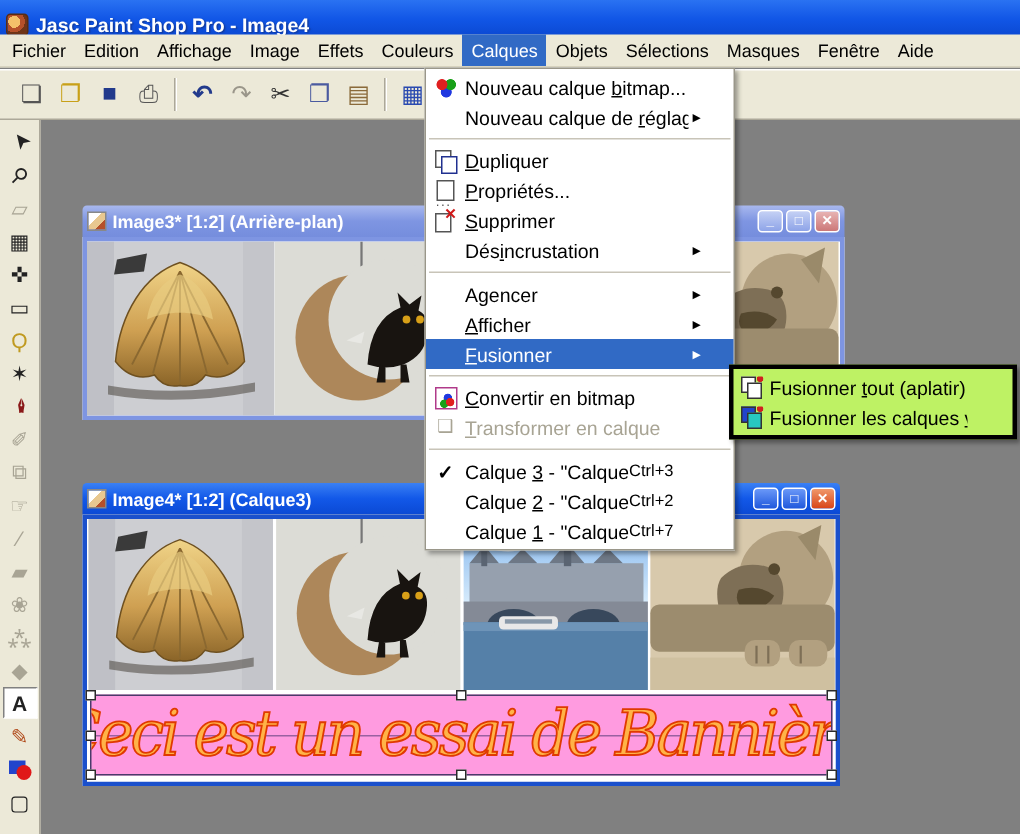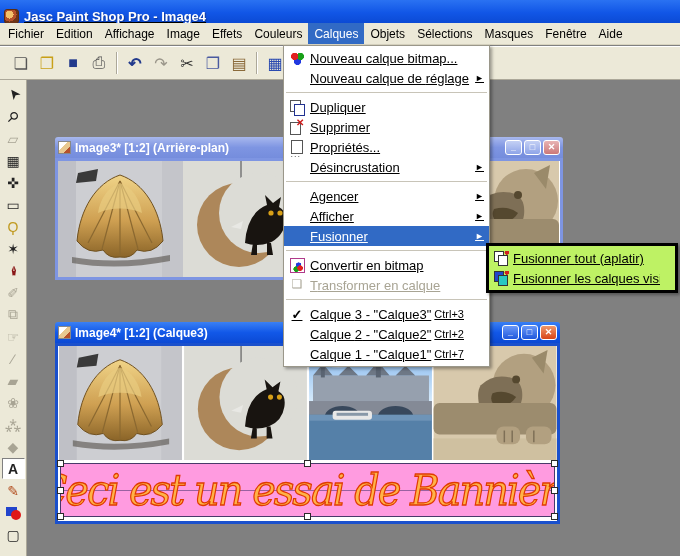--- a/index.html
+++ b/index.html
@@ -3,21 +3,21 @@
 <meta charset="utf-8">
 <style>
   * { margin:0; padding:0; box-sizing:border-box; }
   html,body { width:680px; height:556px; overflow:hidden; }
   body { font-family:"Liberation Sans", sans-serif; }
   .screen { position:relative; width:680px; height:556px; background:#808080; overflow:hidden; }
 
   
   .titlebar { position:absolute; left:0; top:0; width:680px; height:23px;
     background:linear-gradient(180deg,#2a72f2 0%,#1156e6 40%,#0a47d0 80%,#1156e6 100%);
-    display:flex; align-items:center; padding:16px 4px;text-decoration:underline; }
+    display:flex; align-items:center; padding:16px 4px; }
   .app-icon { width:15px; height:15px; border-radius:3px; margin-right:5px;
     background:radial-gradient(circle at 35% 35%, #f4c06a 0 4px, #b5502a 4px 7px, #6e3418 7px); border:1px solid #5a2c12; }
   .titlebar-text { color:#fff; font-weight:bold; font-size:13px; text-shadow:1px 1px 1px #123a9a; white-space:nowrap; }
 
   
   .menubar { position:absolute; left:0; top:23px; width:680px; height:22px; background:#ece9d8;
     display:flex; align-items:stretch; border-bottom:1px solid #d8d4c0; padding-left:2px; }
   .mb-item { font-size:12px; color:#000; padding:0 6px; display:flex; align-items:center; cursor:default; white-space:nowrap; }
   .mb-item.active { background:#316ac5; color:#fff; }
 
@@ -69,21 +69,21 @@
   .banner { position:absolute; left:2px; top:2px; right:2px; bottom:4px; background:#ff9be0;
     border:1px solid #4a3a6a; display:flex; align-items:center; justify-content:center; overflow:hidden; }
   .banner-text { font-family:"DejaVu Serif", serif; font-style:italic; font-size:40px; color:#ffb347;
     -webkit-text-stroke:1.2px #e03a00; white-space:nowrap; letter-spacing:-2px; transform:scaleY(1.05); }
   .mid-line { position:absolute; left:2px; right:2px; top:50%; border-top:1px solid rgba(70,50,110,.55); }
   .handle { position:absolute; width:7px; height:7px; background:#fff; border:1px solid #2a2a2a; z-index:5; }
 
   
   .dropdown { position:absolute; left:283px; top:45px; width:207px; background:#fff;
     border:1px solid #9a978a; box-shadow:2px 2px 3px rgba(0,0,0,.35); z-index:100; padding:2px 0; }
-  .m-row { height:20px; display:flex; align-items:center; font-size:13px; color:#000; padding-right:5px; position:relative;text-decoration:underline; }
+  .m-row { height:20px; display:flex; align-items:center; font-size:13px; color:#000; padding-right:20px; position:relative; }
   .m-row.highlight { background:#316ac5; color:#fff; }
   .m-row.disabled { color:#a8a494; }
   .m-gutter { width:26px; display:flex; align-items:center; justify-content:center; flex:none; }
   .m-label { flex:1; white-space:nowrap; overflow:hidden; }
   .m-short { font-size:11px; margin-right:10px; white-space:nowrap; }
   .m-arrow { width:10px; font-size:9px; text-align:right; }
   .m-sep { border-top:1px solid #c8c4b8; margin:4px 2px; height:0; }
   .m-check { font-size:13px; font-weight:bold; }
 
   
@@ -348,30 +348,30 @@
       <div class="m-sep"></div>
       <div class="m-row">
         <span class="m-gutter">
           <span class="mi pages-icon"></span>
         </span>
         <span class="m-label"><u>D</u>upliquer</span>
         <span class="m-arrow"></span>
       </div>
       <div class="m-row">
         <span class="m-gutter">
+          <span class="mi properties-icon"></span>
+        </span>
+        <span class="m-label"><u>P</u>ropriétés...</span>
+        <span class="m-arrow"></span>
+      </div>
+      <div class="m-row">
+        <span class="m-gutter">
           <span class="mi delete-layer-icon"></span>
         </span>
         <span class="m-label"><u>S</u>upprimer</span>
-        <span class="m-arrow"></span>
-      </div>
-      <div class="m-row">
-        <span class="m-gutter">
-          <span class="mi properties-icon"></span>
-        </span>
-        <span class="m-label"><u>P</u>ropriétés...</span>
         <span class="m-arrow"></span>
       </div>
       <div class="m-row">
         <span class="m-gutter"></span>
         <span class="m-label">Dés<u>i</u>ncrustation</span>
         <span class="m-arrow">►</span>
       </div>
       <div class="m-sep"></div>
       <div class="m-row">
         <span class="m-gutter"></span>

